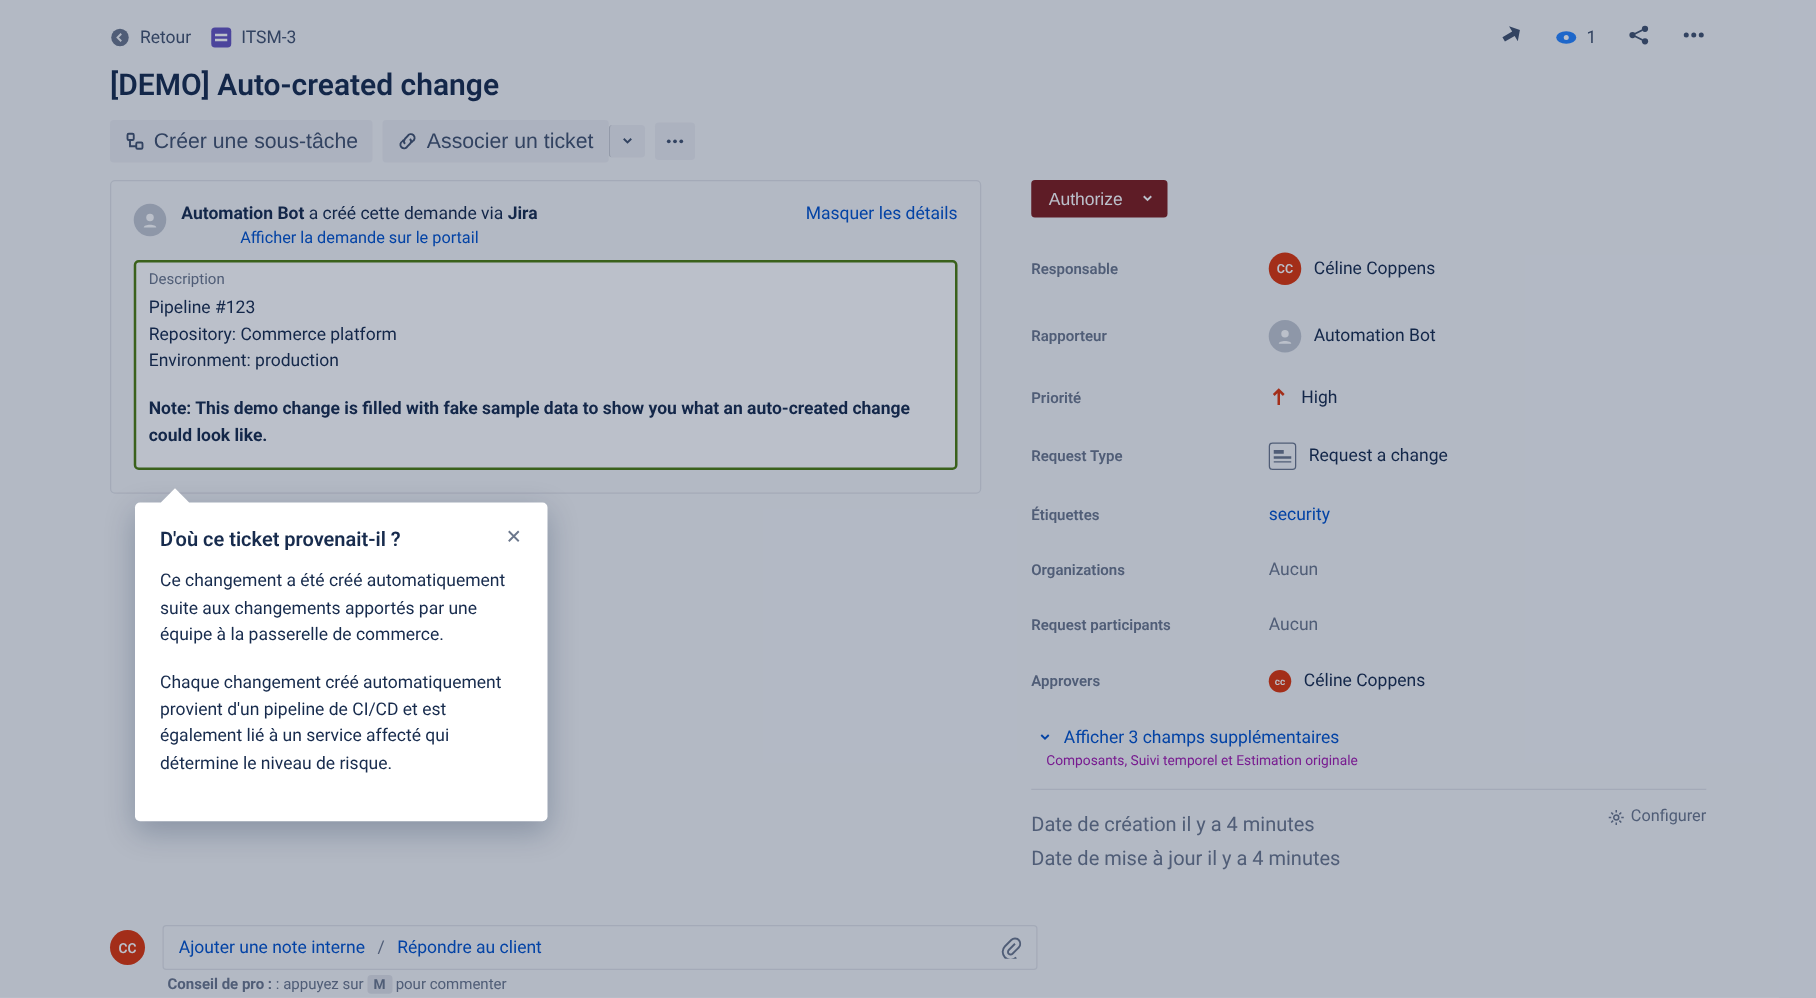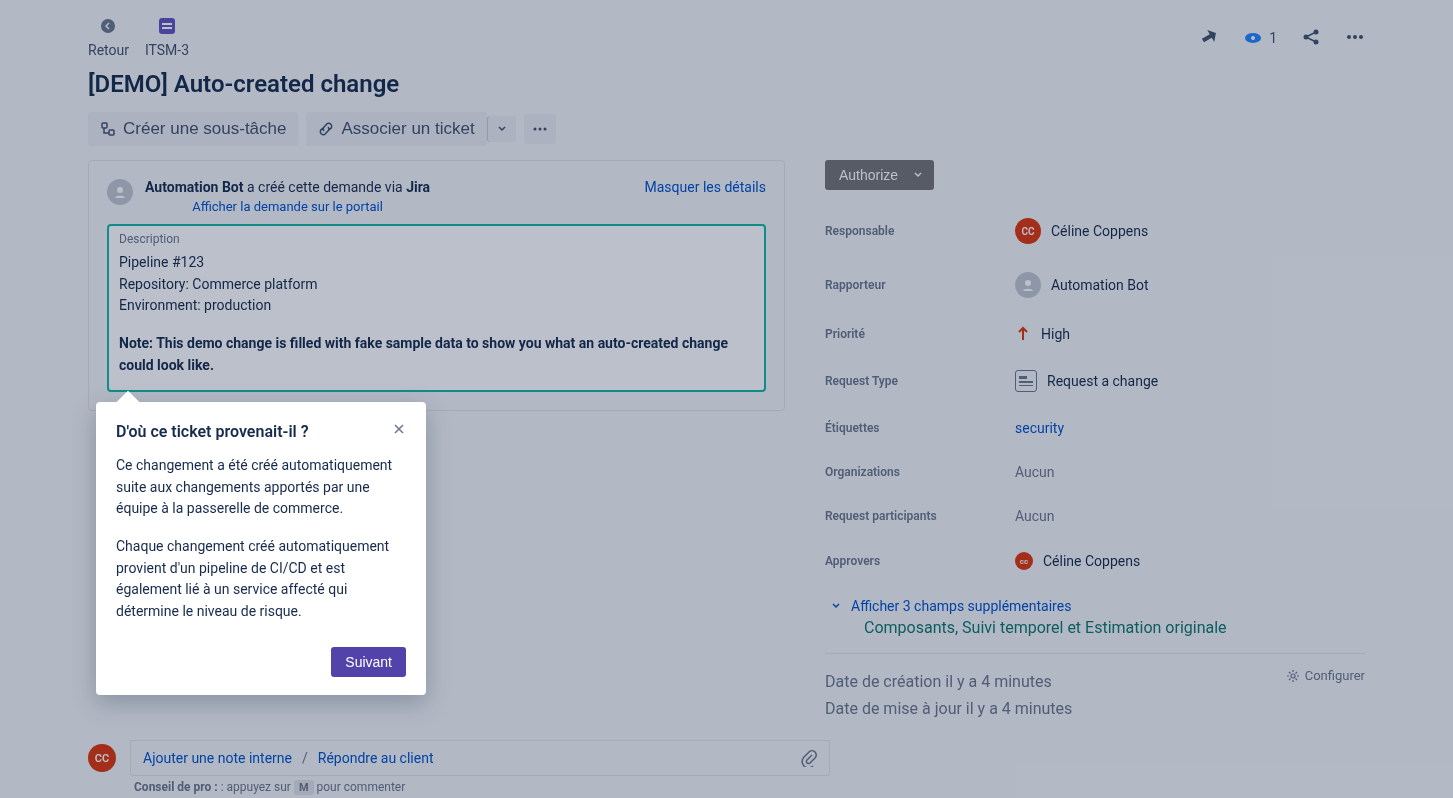--- a/index.html
+++ b/index.html
@@ -24,21 +24,21 @@
   align-items: center;
   justify-content: space-between;
   padding: 18px 88px 6px;
 }
 .breadcrumbs {
   display: flex;
   align-items: center;
   gap: 16px;
   color: #42526e;
 }
-.bc-link { display: flex; align-items: center; gap: 8px; cursor: pointer; flex-direction: column; }
+.bc-link { display: flex; align-items: center; gap: 8px; cursor: pointer; }
 .bc-link svg, .header-actions svg { flex-shrink: 0; }
 .header-actions { display: flex; align-items: center; gap: 24px; color: #42526e; }
 .watch-count { display: flex; align-items: center; gap: 6px; }
 
 .title-row { padding: 6px 88px 10px; }
 .issue-title { font-size: 24px; font-weight: 600; color: #172b4d; }
 
 .action-row { padding: 4px 88px 14px; display: flex; align-items: center; gap: 8px; }
 .action-btn {
   background: #ebecf0;
@@ -73,21 +73,21 @@
 .avatar-gray {
   width: 26px; height: 26px; border-radius: 50%;
   background: #c1c7d0; display: flex; align-items: center; justify-content: center;
 }
 .created-text { color: #172b4d; }
 .portal-link { color: #0052cc; font-size: 13px; margin-top: 4px; display: inline-block; cursor: pointer; }
 .hide-details { color: #0052cc; cursor: pointer; margin-left: 12px; }
 
 .desc-box {
   margin-top: 10px;
-  border: 2px solid #14b8a6;
+  border: 2px solid #4d7c0f;
   border-radius: 4px;
   background: #fff;
   padding: 6px 12px 14px 10px;
 }
 .desc-label { font-size: 12px; color: #6b778c; margin-bottom: 6px; }
 .desc-body { font-size: 14px; color: #172b4d; line-height: 1.55; }
 .desc-body .note { font-weight: 700; margin-top: 16px; }
 
 .footer-row {
   display: flex;
@@ -113,21 +113,21 @@
 .slash-div { color: #6b778c; }
 .pro-tip {
   position: absolute; bottom: 4px; left: 134px;
   font-size: 12px; color: #6b778c;
 }
 .kbd { background: #dfe1e6; padding: 1px 5px; border-radius: 3px; font-size: 11px; font-weight: 700; }
 
 
 .sidebar { padding-top: 0; }
 .status-btn {
-  background: #737373; color: #fff; border: none; border-radius: 3px;
+  background: #7f1d1d; color: #fff; border: none; border-radius: 3px;
   padding: 7px 10px 7px 14px; display: inline-flex; align-items: center; gap: 14px;
   cursor: pointer; font-size: 14px;
 }
 .field-row { display: flex; align-items: center; margin-top: 28px; gap: 20px; }
 .field-label { width: 170px; font-size: 12px; font-weight: 600; color: #6b778c; }
 .field-val { display: flex; align-items: center; gap: 10px; color: #172b4d; }
 .avatar-sm-red {
   width: 26px; height: 26px; border-radius: 50%;
   background: #de350b; color: #fff; font-size: 10px; font-weight: 600;
   display: flex; align-items: center; justify-content: center;
@@ -136,32 +136,32 @@
   width: 26px; height: 26px; border-radius: 50%; background: #c1c7d0;
   display: flex; align-items: center; justify-content: center;
 }
 .avatar-xs-red {
   width: 18px; height: 18px; border-radius: 50%;
   background: #de350b; color: #fff; font-size: 8px; font-weight: 600;
   display: flex; align-items: center; justify-content: center;
 }
 .tag-link { color: #0052cc; cursor: pointer; }
 .show-more { color: #0052cc; display: flex; align-items: center; gap: 8px; margin-top: 28px; cursor: pointer; margin-left: 4px; }
-.show-more-sub { font-size: 16px; color: #0f766e; margin-left: 39px; margin-top: 4px; }
+.show-more-sub { font-size: 11px; color: #a21caf; margin-left: 12px; margin-top: 4px; }
 .divider { border-top: 1px solid #dfe1e6; margin-top: 16px; }
 .meta-row { display: flex; justify-content: space-between; align-items: flex-start; margin-top: 14px; }
 .meta-dates { font-size: 16px; color: #6b778c; line-height: 1.7; }
 .configure { font-size: 13px; color: #6b778c; display: flex; align-items: center; gap: 5px; cursor: pointer; }
 .none-text { color: #6b778c; }
 
 
 .popover {
   position: absolute;
   top: 402px;
-  left: 96px;
+  left: 108px;
   width: 330px;
   background: #fff;
   border-radius: 4px;
   box-shadow: 0 8px 24px rgba(9,30,66,0.25);
   padding: 20px 20px 18px;
   z-index: 100;
 }
 .pop-arrow {
   position: absolute;
   top: -8px; left: 24px;
@@ -438,16 +438,13 @@
     <button class="pop-close">
       <svg width="14" height="14" viewBox="0 0 14 14">
           <path d="M3 3l8 8M11 3l-8 8" stroke="#6b778c" stroke-width="1.5"></path>
         </svg>
     </button>
   </div>
   <div class="pop-body">
     <p>Ce changement a été créé automatiquement suite aux changements apportés par une équipe à la passerelle de commerce.</p>
     <p>Chaque changement créé automatiquement provient d'un pipeline de CI/CD et est également lié à un service affecté qui détermine le niveau de risque.</p>
   </div>
-  <div class="pop-footer">
-    <button class="next-btn">Suivant</button>
-  </div>
 </div>
 
 </body></html>

